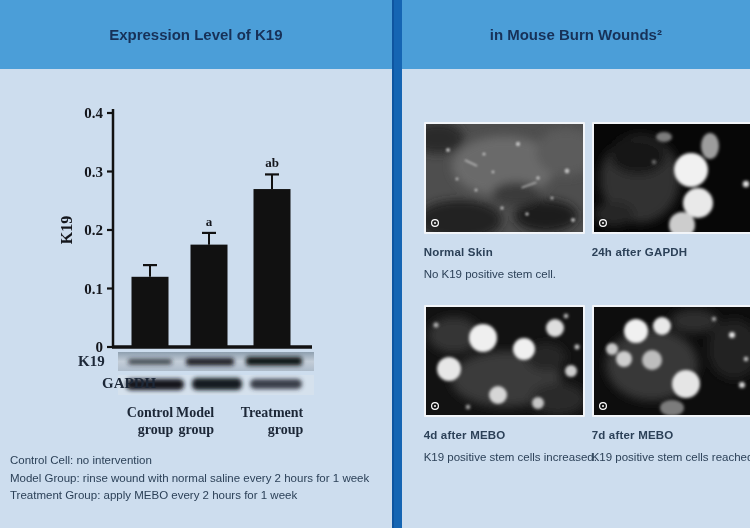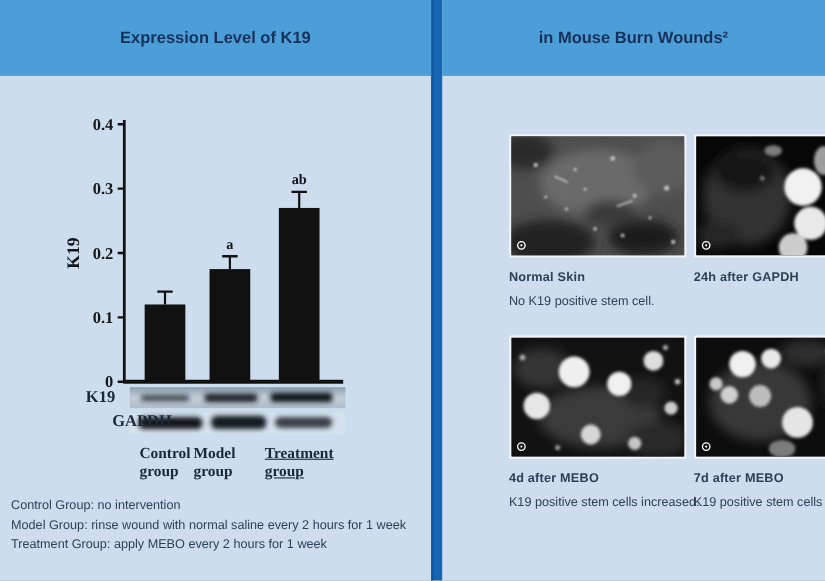--- a/index.html
+++ b/index.html
@@ -26,32 +26,32 @@
   .sigLabel{font-family:"Liberation Serif",serif;font-weight:bold;font-size:13px;fill:#14161c;}
   .ylab{font-family:"Liberation Serif",serif;font-weight:bold;font-size:16px;fill:#14161c;}
   .blot-svg{position:absolute;left:50px;top:348px;}
   .blot-label{
     position:absolute;font-family:"Liberation Serif",serif;font-weight:bold;
     font-size:15px;color:#1c2737;
   }
   .blot-label.k19{left:78px;top:353px;}
   .blot-label.gapdh{left:78px;top:375px;margin-left:24px;}
   .laneLabel{
-    position:absolute;top:404px;transform:translateX(-50%);text-align:left;
+    position:absolute;top:404px;transform:translateX(-50%);text-align:right;
     font-family:"Liberation Serif",serif;font-weight:bold;font-size:14px;
     color:#1c2737;line-height:17px;white-space:nowrap;
   }
   .footnotes{
     position:absolute;left:10px;top:452px;font-size:11.5px;
     color:var(--body_text,#2C4158);line-height:17.5px;
   }
   
   .figures{position:absolute;left:22px;top:122px;display:grid;
     grid-template-columns:164px 164px;column-gap:4px;}
-  .figcard{width:164px;margin-left:39px;}
+  .figcard{width:164px;}
   .micro{width:157px;height:108px;display:block;border:2px solid #f2f5f9;
     border-radius:1px;background:#000;}
   .figlabel{margin-top:12px;font-size:11.5px;font-weight:bold;
     color:var(--body_text,#2C4158);letter-spacing:.2px;white-space:nowrap;}
   .figdesc{margin-top:10px;font-size:11.5px;
     color:var(--body_text,#2C4158);white-space:nowrap;margin-bottom:25px;}
 </style>
 </head>
 <body>
 
@@ -121,28 +121,28 @@
 
     <div>
         <div class="laneLabel" style="left: 150px;">
           <div>Control</div>
           <div>group</div>
         </div>
         <div class="laneLabel" style="left: 195px;">
           <div>Model</div>
           <div>group</div>
         </div>
-        <div class="laneLabel" style="left: 272px; text-decoration: underline;">
+        <div class="laneLabel" style="left: 272px;">
           <div>Treatment</div>
           <div>group</div>
         </div>
       </div>
 
     <div class="footnotes">
-      <div>Control Group: no intervention</div>
+      <div>Control Cell: no intervention</div>
       <div>Model Group: rinse wound with normal saline every 2 hours for 1 week</div>
       <div>Treatment Group: apply MEBO every 2 hours for 1 week</div>
     </div>
   </div>
 
   <div class="divider"></div>
 
   <div class="panel right">
     <div class="panel-header">
       <div class="t">in Mouse Burn Wounds²</div>

